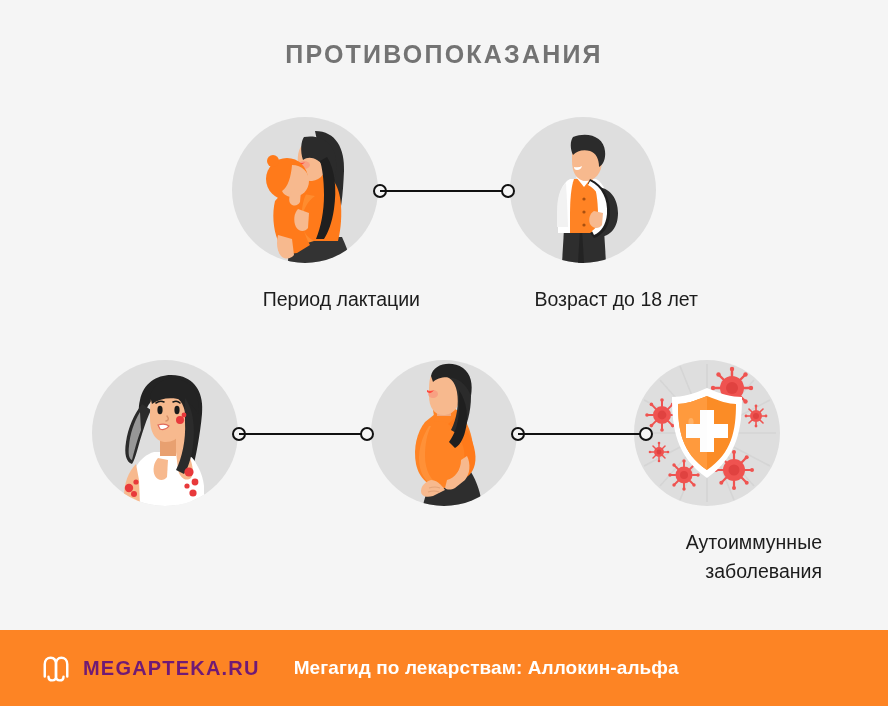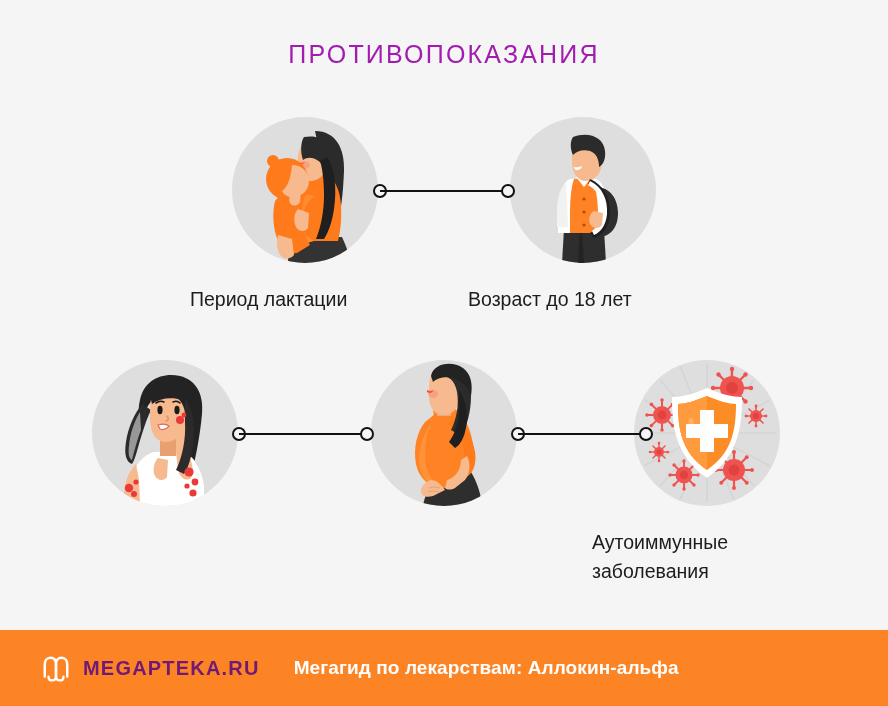--- a/index.html
+++ b/index.html
@@ -20,44 +20,44 @@
   }
 
   
   .title {
     position: absolute;
     left: 0;
     top: 40px;
     width: 888px;
     text-align: center;
     font-size: 25px;
-    font-weight: normal;
+    font-weight: bold;
     letter-spacing: 2.2px;
-    color: #a21caf;
+    color: #737373;
   }
 
   
   .node {
     position: absolute;
     width: 150px;
   }
   .circle {
     position: relative;
     width: 146px;
     height: 146px;
     border-radius: 50%;
     background: #dedede;
     overflow: hidden;
     margin: 0 auto;
   }
   .circle svg { display: block; }
 
   .node-label {
     margin-top: 22px;
-    text-align: left;
+    text-align: right;
     font-size: 19.5px;
     line-height: 29px;
     color: #1c1c1c;
     white-space: pre-line;
     width: 230px;
     margin-left: -40px;
   }
 
   
   #node-lactation   { left: 230px; top: 117px; }

